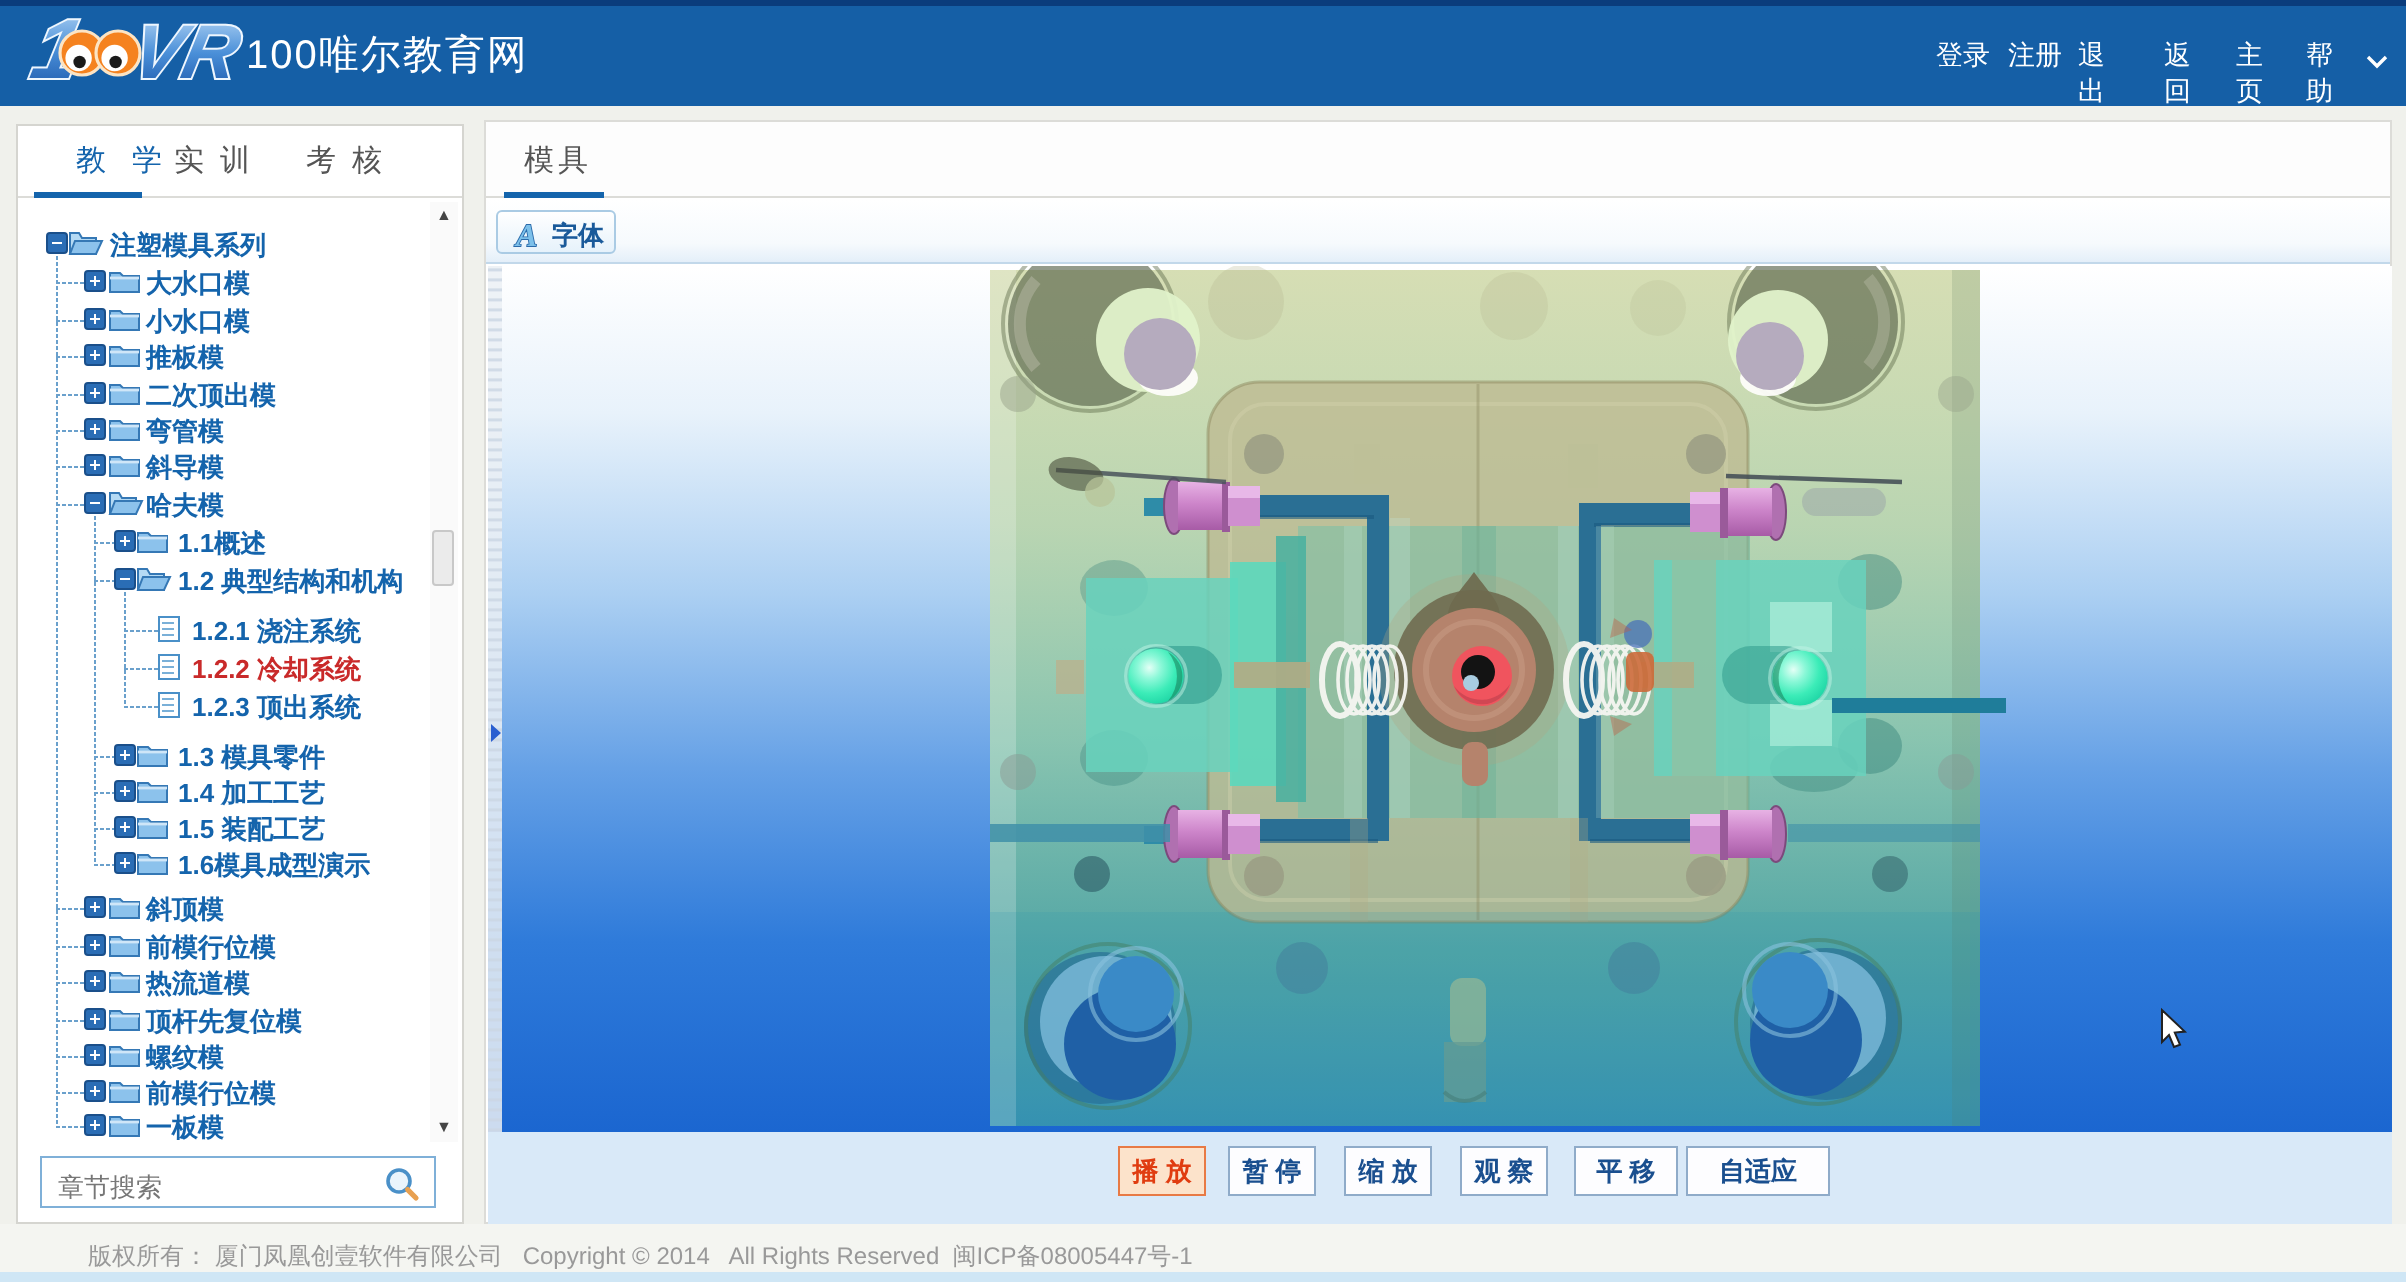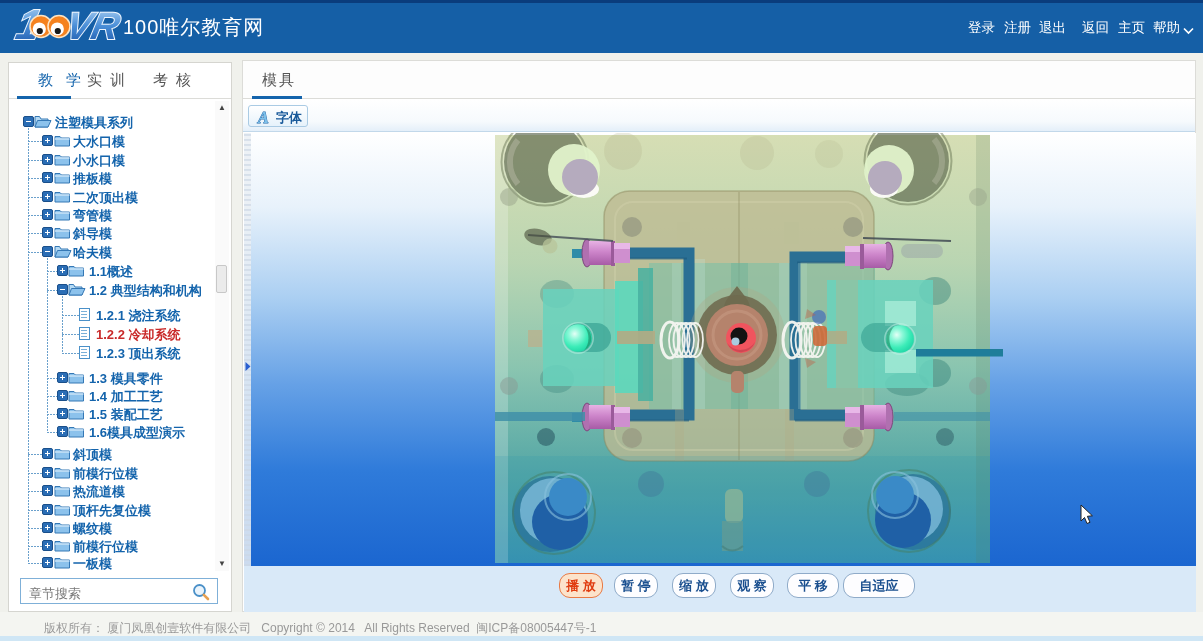--- a/index.html
+++ b/index.html
@@ -4,21 +4,21 @@
 <style>
 * { margin:0; padding:0; box-sizing:border-box; }
 html,body { width:1203px; height:641px; overflow:hidden; font-family:"Liberation Sans", sans-serif; background:#f0f1ec; }
 #page { position:relative; width:1203px; height:641px; }
 
 
 #topline { position:absolute; left:0; top:0; width:1203px; height:3px; background:#0a3c7c; }
 #header { position:absolute; left:0; top:3px; width:1203px; height:50px; background:#155fa6; }
 #logo { position:absolute; left:8px; top:6px; }
 #sitename { position:absolute; left:123px; top:14px; color:#fff; font-size:20px; letter-spacing:1px; }
-#nav { position:absolute; left:0; top:19px; width:1203px; height:18px; color:#fff; font-size:13.5px; }
+#nav { position:absolute; left:0; top:19px; width:1048px; height:18px; color:#fff; font-size:13.5px; }
 #nav span { position:absolute; }
 
 
 #sidebar { position:absolute; left:8px; top:62px; width:224px; height:550px; background:#fff; border:1px solid #d5d5d0; }
 #tabs { position:absolute; left:0; top:0; width:222px; height:36px; border-bottom:1px solid #dcdcd8; }
 #tabs .tab { position:absolute; top:8px; font-size:15px; letter-spacing:8px; color:#555; }
 #tabs .tab.active { color:#1464ac; letter-spacing:13px; }
 #tabline { position:absolute; left:8px; top:33px; width:54px; height:3px; background:#1464ac; }
 #tree { position:absolute; left:0; top:37px; width:208px; height:502px; overflow:hidden; }
 .trow { position:absolute; height:18px; font-size:13px; font-weight:bold; color:#1464ac; white-space:nowrap; }
@@ -50,21 +50,21 @@
 #mtab { position:absolute; left:19px; top:10px; font-size:15px; letter-spacing:2px; color:#555; }
 #mtabline { position:absolute; left:9px; top:35px; width:50px; height:3px; background:#1464ac; }
 #toolbar { position:absolute; left:0; top:39px; width:952px; height:32px; background:linear-gradient(#ffffff,#f6fafd 70%,#e4eff9); border-bottom:1px solid #c2d8ea; }
 #fontbtn { position:absolute; left:5px; top:5px; width:60px; height:22px; border:1px solid #aacbe4; border-radius:3px; background:linear-gradient(#ffffff,#e6f2fb); }
 #fontbtn .t { position:absolute; left:27px; top:3px; font-size:13px; font-weight:bold; color:#1a5a9a; }
 
 
 #viewer { position:absolute; left:1px; top:72px; width:952px; height:433px; }
 
 #controls { position:absolute; left:1px; top:505px; width:952px; height:46px; background:#d9e9f8; }
-.cbtn { position:absolute; top:7px; height:25px; border:1px solid #8fabc9; border-radius:11px; background:#fdfdff; color:#1a4f8f; font-size:13px; font-weight:bold; text-align:center; line-height:23px; }
+.cbtn { position:absolute; top:7px; height:25px; border:1px solid #8fabc9; border-radius:0; background:#fdfdff; color:#1a4f8f; font-size:13px; font-weight:bold; text-align:center; line-height:23px; }
 .cbtn.active { border:1px solid #e87a45; background:#fce3cb; color:#e03c10; }
 
 
 #footer { position:absolute; left:0; top:612px; width:1203px; height:29px; background:#f4f5f1; }
 #footer .txt { position:absolute; top:8px; width:989px; text-align:left; color:#999; font-size:12px;margin-left:44px; }
 #bluestrip { position:absolute; left:0; top:636px; width:1203px; height:5px; background:#cfe6f5; }
 </style>
 </head>
 <body>
 <div id="page">

